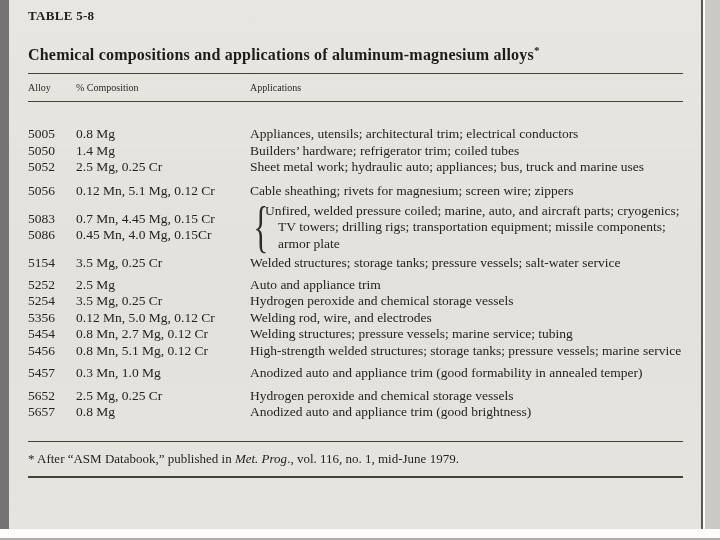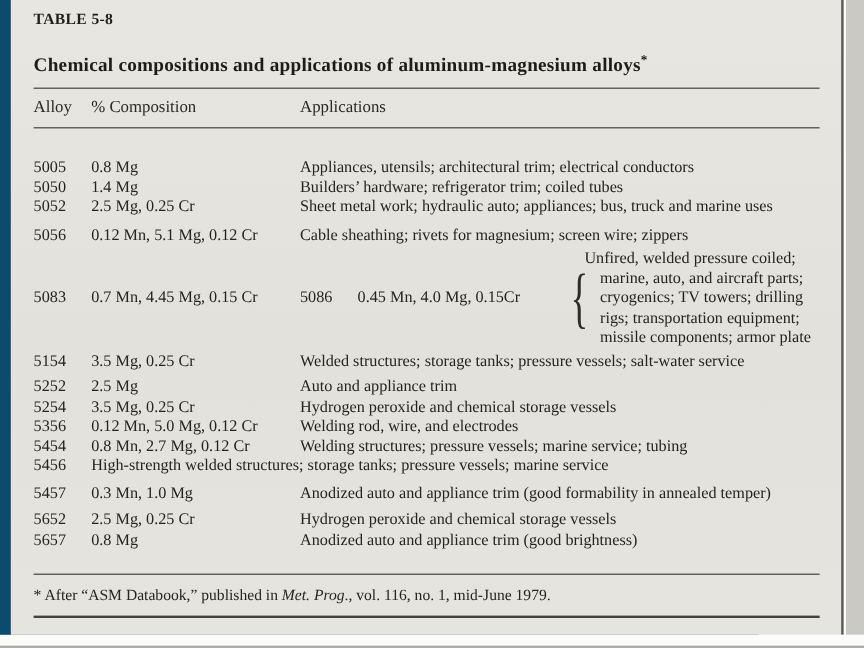--- a/index.html
+++ b/index.html
@@ -1,21 +1,21 @@
 <!DOCTYPE html>
 <html><head>
 <meta charset="utf-8">
 <style>
   html, body { margin: 0; padding: 0; }
   body {
     width: 720px; height: 540px; overflow: hidden;
     background: #fdfdfb;
     font-family: "Liberation Serif", "DejaVu Serif", serif;
   }
-  .page { position: relative; width: 632px; height: 540px; background: #0c4a6e; }
+  .page { position: relative; width: 632px; height: 540px; background: #737373; }
 
   
   .scan {
     position: absolute; left: 9px; top: 0;
     width: 694px; height: 529px;
     box-sizing: border-box;
     padding: 8px 18px 0 19px;
     background: linear-gradient(180deg, #e8e6e0 0%, #e3e1db 55%, #e6e4de 100%);
     border-right: 2px solid #5a574f;
     color: #26241e;
@@ -32,32 +32,32 @@
   .table-label { font-weight: bold; font-size: 13px; letter-spacing: .3px; color: #221f1a; }
   .title { font-weight: bold; font-size: 16px; margin: 20px 0 0 0; color: #1e1c17; letter-spacing: .2px; }
   .title sup { font-size: 11px; }
 
   .rule { height: 0; border-top: 1.5px solid #45423a; }
   .rule-title { margin-top: 9px; }
   .rule-head  { margin-top: 8px; }
   .rule-foot  { margin-top: 20px; }
   .rule-bottom{ margin-top: 9px; border-top-width: 2px; }
 
-  .head-row { display: flex; margin-top: 8px; font-size: 14px; color: #2b2822; }
+  .head-row { display: flex; margin-top: 8px; font-size: 10px; color: #2b2822; }
   .footnote { margin-top: 9px; font-size: 13px; color: #26241e; }
 
   .rows { margin-top: 24px; font-size: 13.5px; line-height: 16.5px; }
   .row { display: flex; }
   .col-alloy { flex: 0 0 48px; width: 48px; }
   .col-comp  { flex: 0 0 174px; width: 174px; }
   .col-apps  { flex: 1; padding-left: 13px; text-indent: -13px; }
 
   
   .row.group { align-items: center; }
-  .group-left { flex: 0 0 222px; display: flex; flex-direction: row; align-self: center; }
+  .group-left { flex: 0 0 222px; display: flex; flex-direction: column; align-self: center; }
   .group-left .subrow { display: flex; }
   .apps-group { flex: 1; display: flex; align-items: center; }
   .brace {
     flex: 0 0 15px; width: 15px;
     font-size: 56px; line-height: 50px;
     transform: scaleX(.55); transform-origin: center;
     color: #2f2c26; align-self: center;
   }
   .apps-group .col-apps { flex: 1; }
 
@@ -146,20 +146,21 @@
           <div class="col-comp">0.12 Mn, 5.0 Mg, 0.12 Cr</div>
           <div class="col-apps">Welding rod, wire, and electrodes</div>
         </div>
         <div class="row">
           <div class="col-alloy">5454</div>
           <div class="col-comp">0.8 Mn, 2.7 Mg, 0.12 Cr</div>
           <div class="col-apps">Welding structures; pressure vessels; marine service; tubing</div>
         </div>
         <div class="row">
           <div class="col-alloy">5456</div>
+          <div class="col-comp">0.8 Mn, 5.1 Mg, 0.12 Cr</div>
           <div class="col-apps">High-strength welded structures; storage tanks; pressure vessels; marine service</div>
         </div>
         <div class="row">
           <div class="col-alloy">5457</div>
           <div class="col-comp">0.3 Mn, 1.0 Mg</div>
           <div class="col-apps">Anodized auto and appliance trim (good formability in annealed temper)</div>
         </div>
         <div class="row">
           <div class="col-alloy">5652</div>
           <div class="col-comp">2.5 Mg, 0.25 Cr</div>

